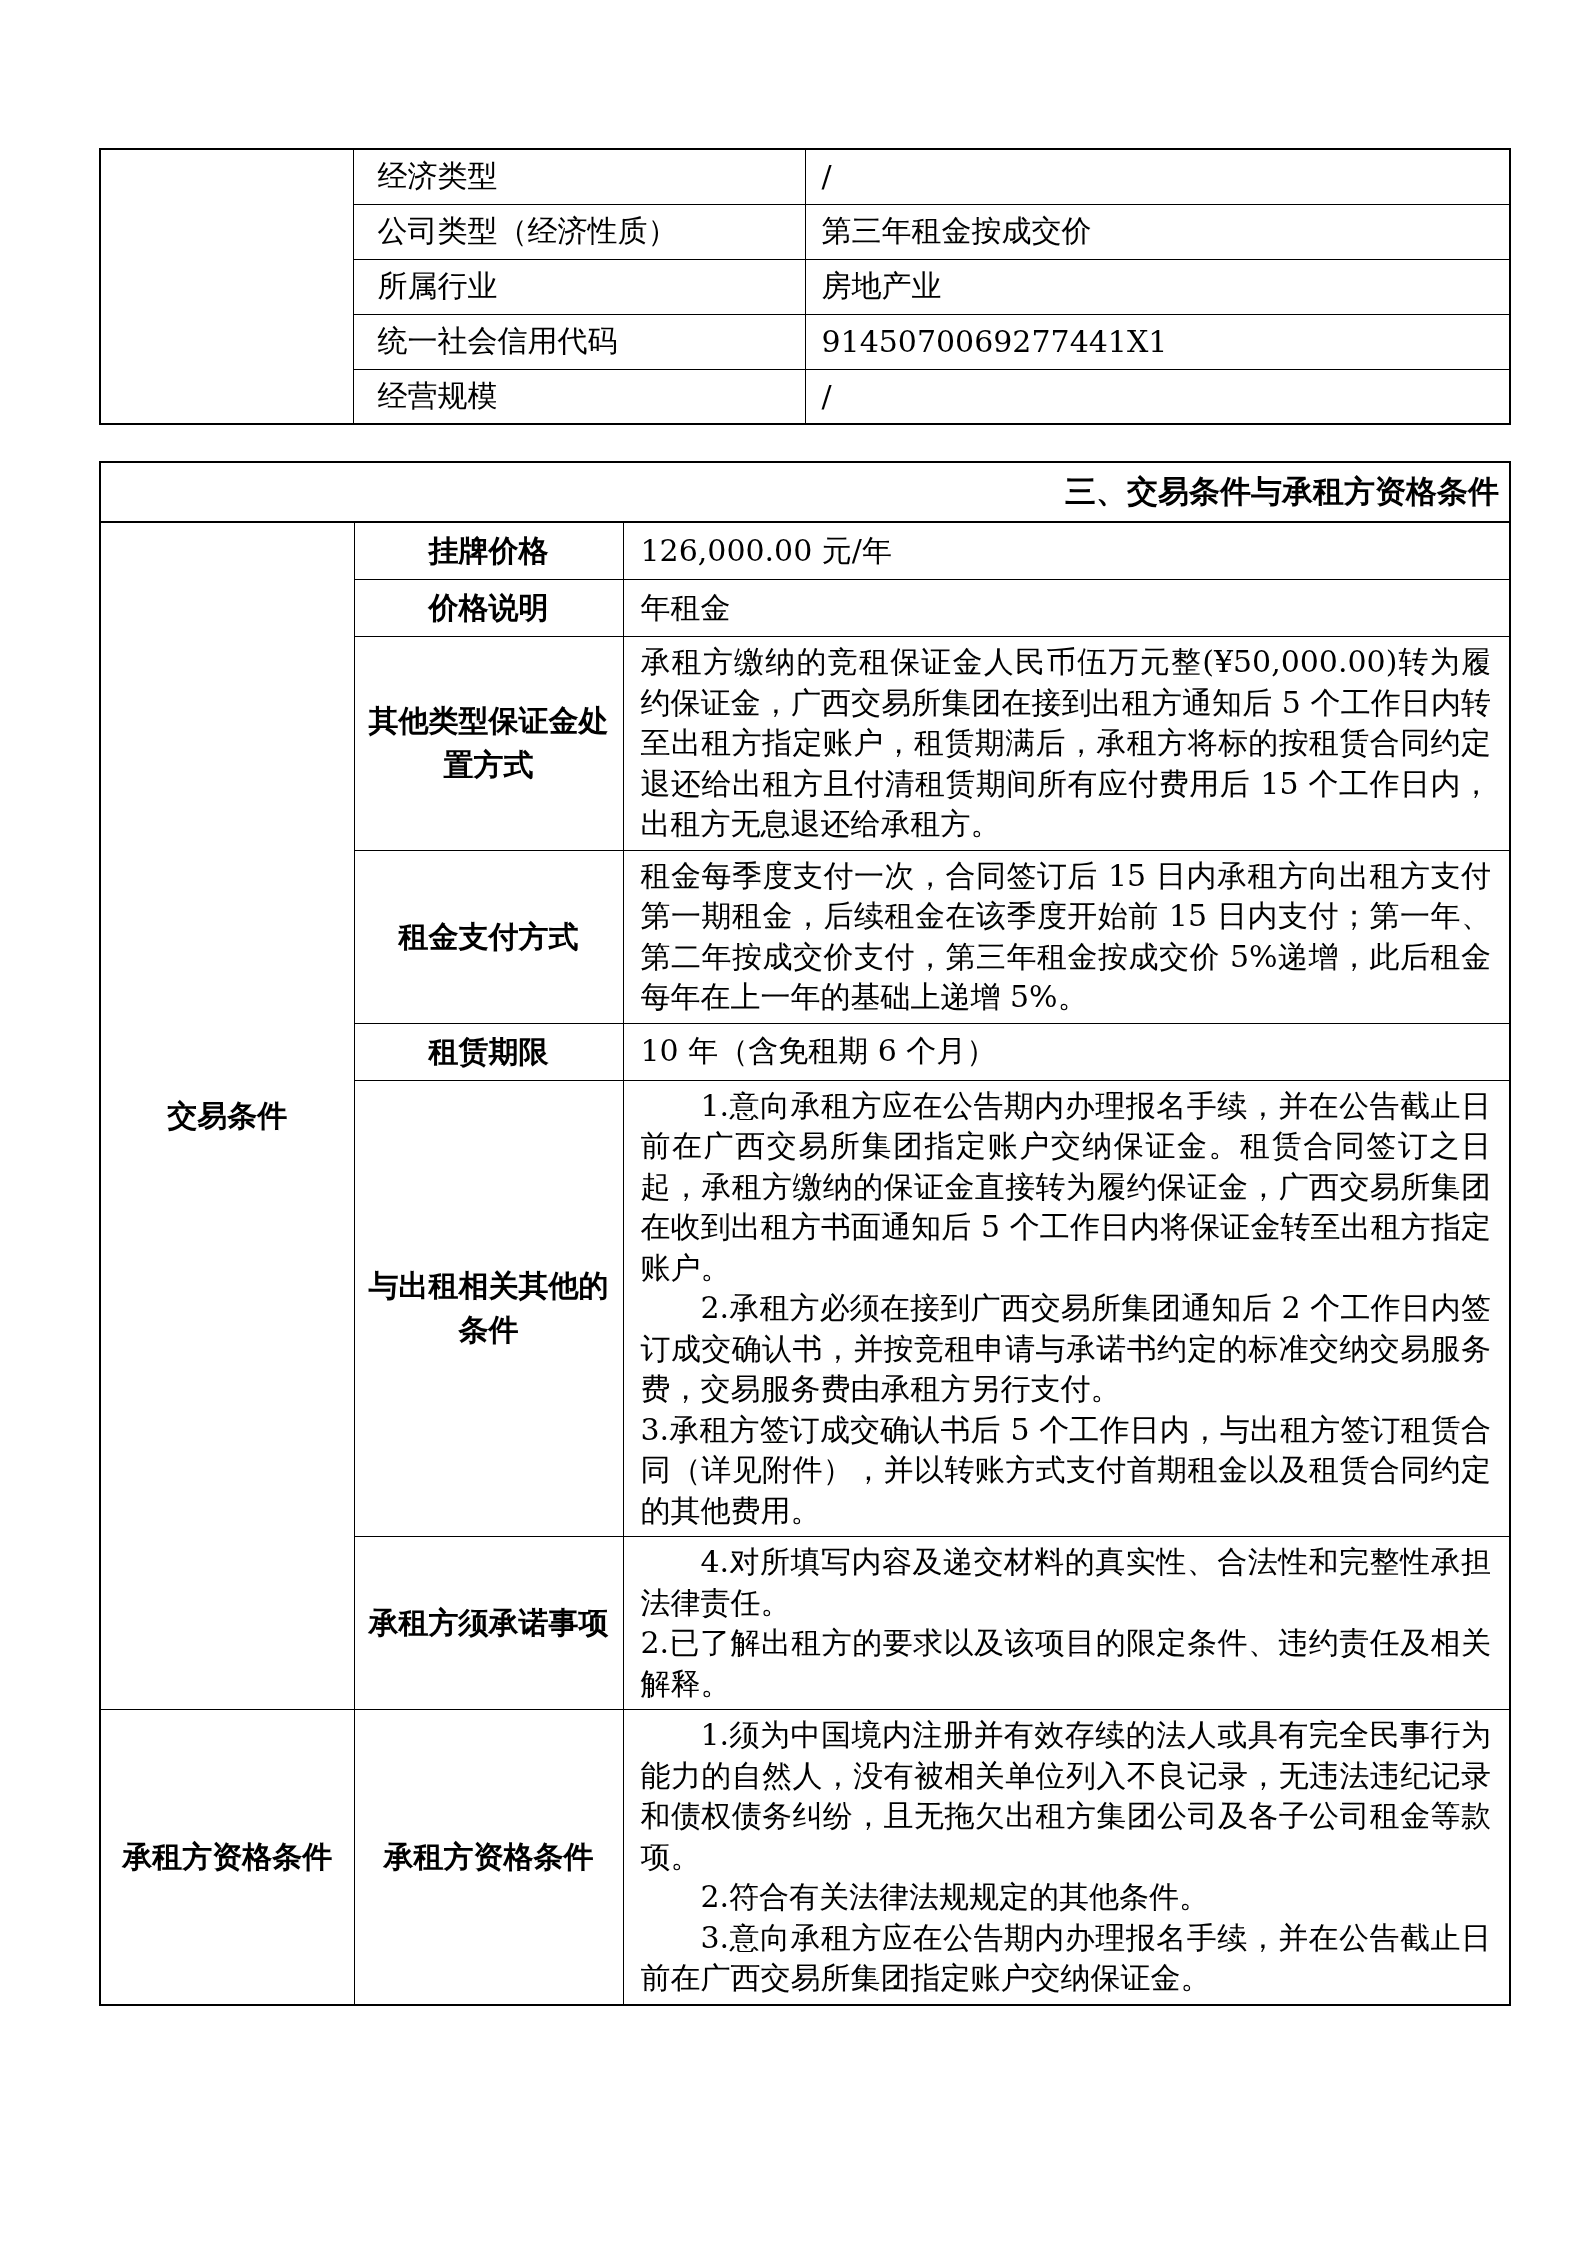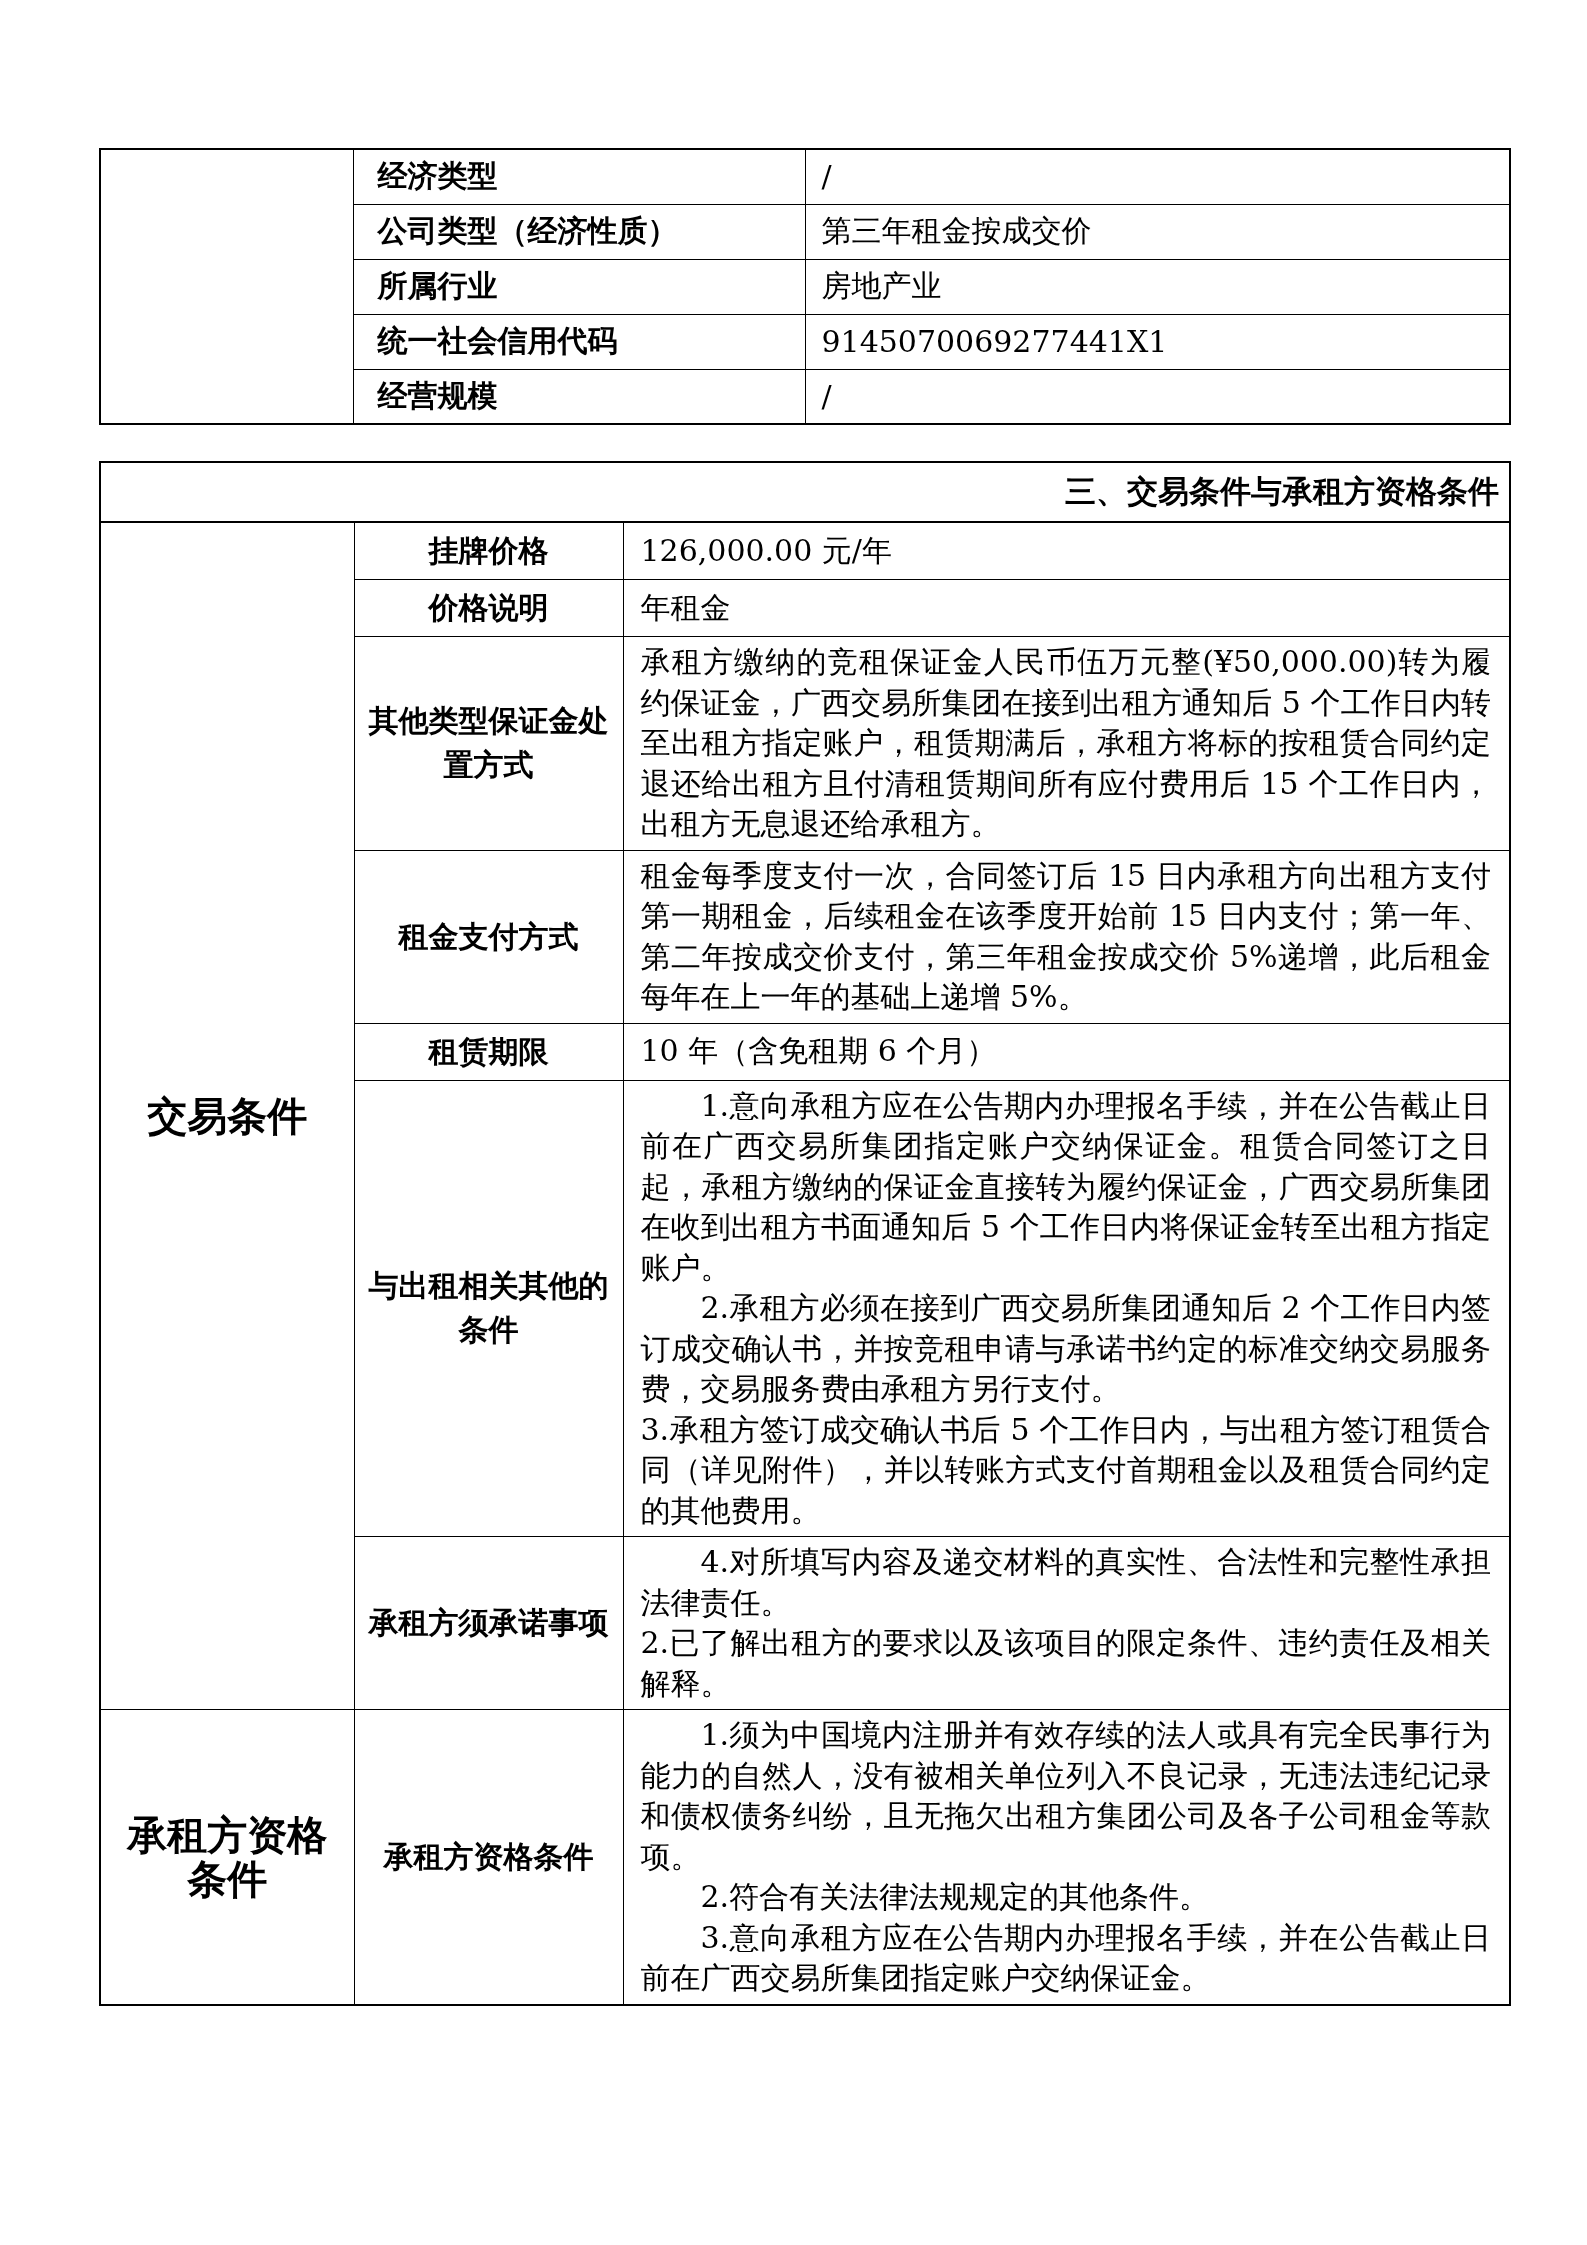--- a/index.html
+++ b/index.html
@@ -25,21 +25,21 @@
   }
   table.tbl td, table.tbl th {
     border: 1px solid #000;
     box-sizing: border-box;
   }
   
   .tbl-top { margin-top: 148px; }
   .tbl-top td { height: 55px; font-size: 30px; }
   .t1-empty { }
   .t1-label {
-    font-weight: bold;
+    font-weight: normal;
     text-align: left;
     padding: 4px 10px 4px 24px;
     vertical-align: middle;
   }
   .t1-value {
     text-align: left;
     padding: 4px 10px 4px 16px;
     vertical-align: middle;
   }
   
@@ -50,21 +50,21 @@
     font-size: 31px;
     font-weight: bold;
     padding: 8px 10px 8px 22px;
     height: 58px;
     vertical-align: middle;
   }
   .group-cell {
     font-weight: bold;
     text-align: center;
     vertical-align: middle;
-    font-size: 40px;
+    font-size: 30px;
     line-height: 44px;
     padding: 8px 18px;
   }
   .label-cell {
     font-weight: bold;
     text-align: center;
     vertical-align: middle;
     font-size: 30px;
     line-height: 44px;
     padding: 6px 0;

